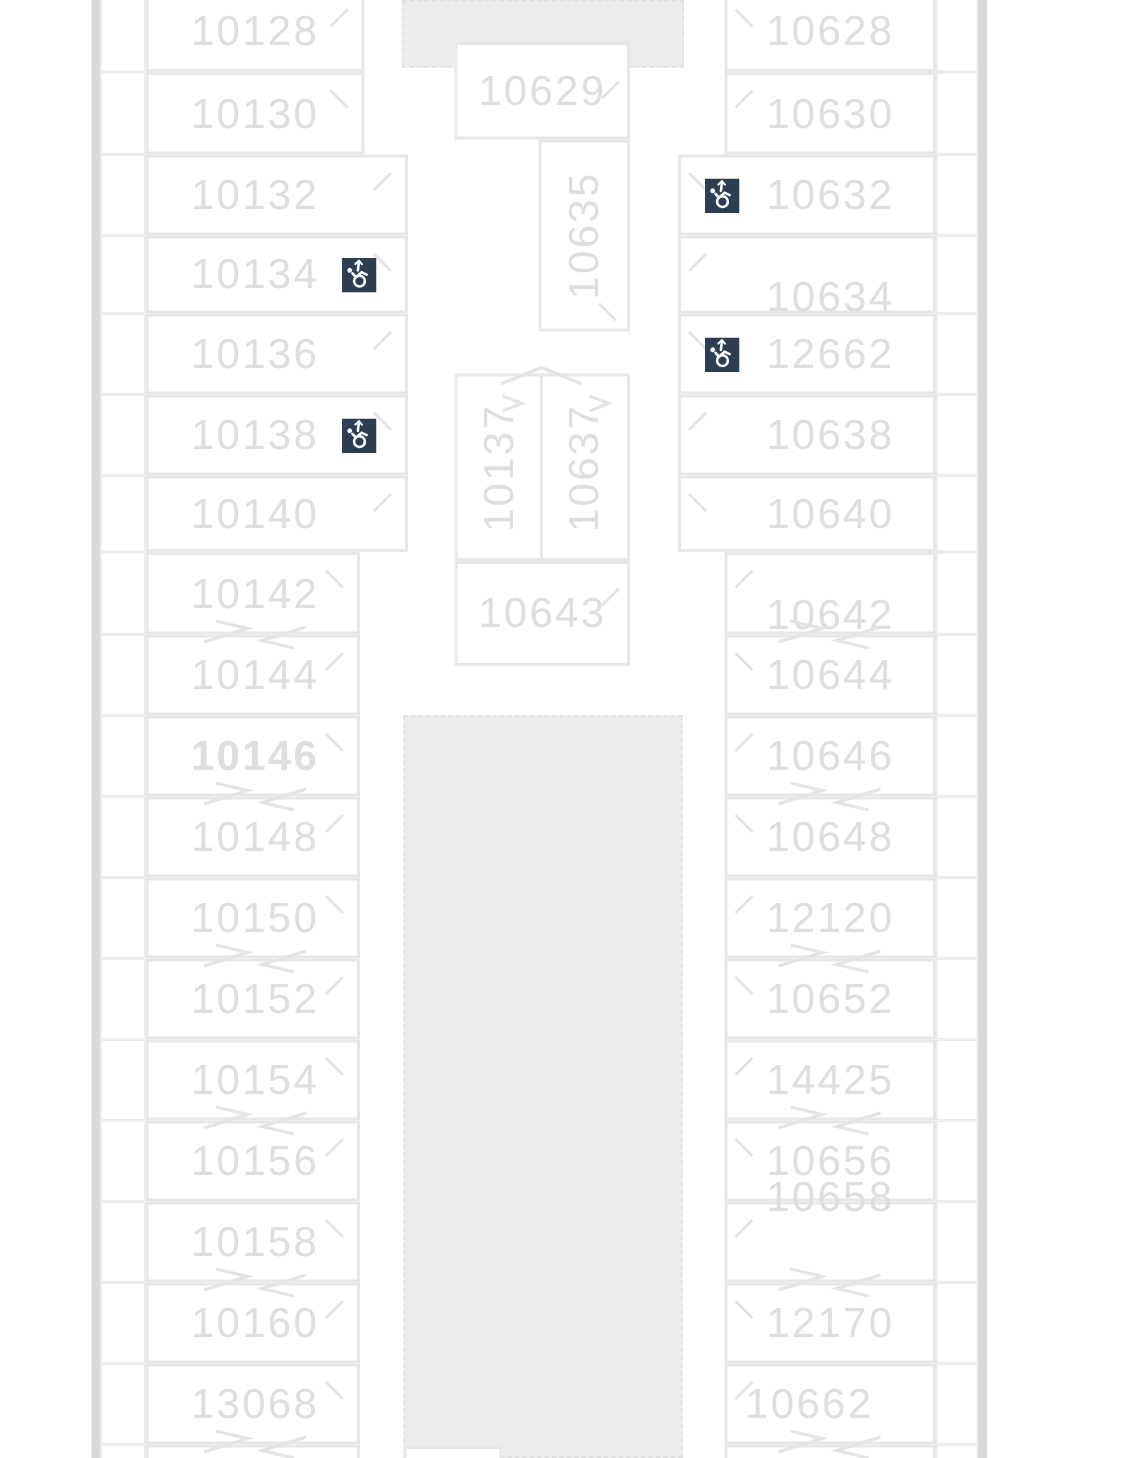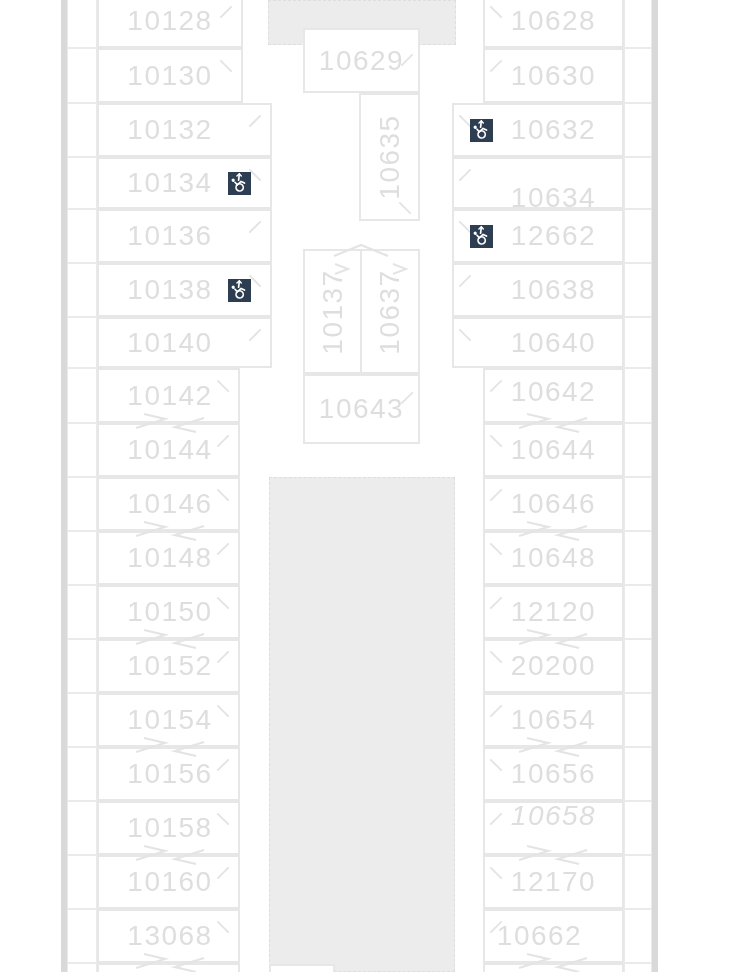--- a/index.html
+++ b/index.html
@@ -158,69 +158,69 @@
       <div class="cabin" style="left: 97px; top: 317px; width: 175px; height: 51px;"></div>
       <div class="num" style="left: 97px; top: 317px; width: 146px; line-height: 51px;">10140</div>
       <div class="tick fw" style="left: 254px; top: 327px;"></div>
       <div class="cabin" style="left: 452px; top: 317px; width: 172px; height: 51px;"></div>
       <div class="num" style="left: 483px; top: 317px; width: 141px; line-height: 51px;">10640</div>
       <div class="tick bw" style="left: 464px; top: 327px;"></div>
       <div class="cabin" style="left: 97px; top: 368px; width: 143px; height: 55px;"></div>
       <div class="num" style="left: 97px; top: 368px; width: 146px; line-height: 55px;">10142</div>
       <div class="tick bw" style="left: 222px; top: 378px;"></div>
       <div class="cabin" style="left: 483px; top: 368px; width: 141px; height: 55px;"></div>
-      <div class="num" style="left: 483px; top: 364px; width: 141px; line-height: 55px;">10642</div>
+      <div class="num" style="left: 483px; top: 382px; width: 141px; line-height: 55px;">10642</div>
       <div class="tick fw" style="left: 495px; top: 378px;"></div>
       <div class="cabin" style="left: 97px; top: 423px; width: 143px; height: 54px;"></div>
       <div class="num" style="left: 97px; top: 423px; width: 146px; line-height: 54px;">10144</div>
       <div class="tick fw" style="left: 222px; top: 433px;"></div>
       <div class="cabin" style="left: 483px; top: 423px; width: 141px; height: 54px;"></div>
       <div class="num" style="left: 483px; top: 423px; width: 141px; line-height: 54px;">10644</div>
       <div class="tick bw" style="left: 495px; top: 433px;"></div>
       <div class="cabin" style="left: 97px; top: 477px; width: 143px; height: 54px;"></div>
-      <div class="num" style="left: 97px; top: 477px; width: 146px; line-height: 54px;">10146</div>
+      <div class="num" style="left: 97px; top: 477px; width: 146px; line-height: 54px; font-weight: bold;">10146</div>
       <div class="tick bw" style="left: 222px; top: 487px;"></div>
       <div class="cabin" style="left: 483px; top: 477px; width: 141px; height: 54px;"></div>
       <div class="num" style="left: 483px; top: 477px; width: 141px; line-height: 54px;">10646</div>
       <div class="tick fw" style="left: 495px; top: 487px;"></div>
       <div class="cabin" style="left: 97px; top: 531px; width: 143px; height: 54px;"></div>
       <div class="num" style="left: 97px; top: 531px; width: 146px; line-height: 54px;">10148</div>
       <div class="tick fw" style="left: 222px; top: 541px;"></div>
       <div class="cabin" style="left: 483px; top: 531px; width: 141px; height: 54px;"></div>
       <div class="num" style="left: 483px; top: 531px; width: 141px; line-height: 54px;">10648</div>
       <div class="tick bw" style="left: 495px; top: 541px;"></div>
       <div class="cabin" style="left: 97px; top: 585px; width: 143px; height: 54px;"></div>
       <div class="num" style="left: 97px; top: 585px; width: 146px; line-height: 54px;">10150</div>
       <div class="tick bw" style="left: 222px; top: 595px;"></div>
       <div class="cabin" style="left: 483px; top: 585px; width: 141px; height: 54px;"></div>
       <div class="num" style="left: 483px; top: 585px; width: 141px; line-height: 54px;">12120</div>
       <div class="tick fw" style="left: 495px; top: 595px;"></div>
       <div class="cabin" style="left: 97px; top: 639px; width: 143px; height: 54px;"></div>
       <div class="num" style="left: 97px; top: 639px; width: 146px; line-height: 54px;">10152</div>
       <div class="tick fw" style="left: 222px; top: 649px;"></div>
       <div class="cabin" style="left: 483px; top: 639px; width: 141px; height: 54px;"></div>
-      <div class="num" style="left: 483px; top: 639px; width: 141px; line-height: 54px;">20200</div>
+      <div class="num" style="left: 483px; top: 639px; width: 141px; line-height: 54px;">10652</div>
       <div class="tick bw" style="left: 495px; top: 649px;"></div>
       <div class="cabin" style="left: 97px; top: 693px; width: 143px; height: 54px;"></div>
       <div class="num" style="left: 97px; top: 693px; width: 146px; line-height: 54px;">10154</div>
       <div class="tick bw" style="left: 222px; top: 703px;"></div>
       <div class="cabin" style="left: 483px; top: 693px; width: 141px; height: 54px;"></div>
-      <div class="num" style="left: 483px; top: 693px; width: 141px; line-height: 54px;">10654</div>
+      <div class="num" style="left: 483px; top: 693px; width: 141px; line-height: 54px;">14425</div>
       <div class="tick fw" style="left: 495px; top: 703px;"></div>
       <div class="cabin" style="left: 97px; top: 747px; width: 143px; height: 54px;"></div>
       <div class="num" style="left: 97px; top: 747px; width: 146px; line-height: 54px;">10156</div>
       <div class="tick fw" style="left: 222px; top: 757px;"></div>
       <div class="cabin" style="left: 483px; top: 747px; width: 141px; height: 54px;"></div>
       <div class="num" style="left: 483px; top: 747px; width: 141px; line-height: 54px;">10656</div>
       <div class="tick bw" style="left: 495px; top: 757px;"></div>
       <div class="cabin" style="left: 97px; top: 801px; width: 143px; height: 54px;"></div>
       <div class="num" style="left: 97px; top: 801px; width: 146px; line-height: 54px;">10158</div>
       <div class="tick bw" style="left: 222px; top: 811px;"></div>
       <div class="cabin" style="left: 483px; top: 801px; width: 141px; height: 54px;"></div>
-      <div class="num" style="left: 483px; top: 789px; width: 141px; line-height: 54px; font-style: italic;">10658</div>
+      <div class="num" style="left: 483px; top: 771px; width: 141px; line-height: 54px;">10658</div>
       <div class="tick fw" style="left: 495px; top: 811px;"></div>
       <div class="cabin" style="left: 97px; top: 855px; width: 143px; height: 54px;"></div>
       <div class="num" style="left: 97px; top: 855px; width: 146px; line-height: 54px;">10160</div>
       <div class="tick fw" style="left: 222px; top: 865px;"></div>
       <div class="cabin" style="left: 483px; top: 855px; width: 141px; height: 54px;"></div>
       <div class="num" style="left: 483px; top: 855px; width: 141px; line-height: 54px;">12170</div>
       <div class="tick bw" style="left: 495px; top: 865px;"></div>
       <div class="cabin" style="left: 97px; top: 909px; width: 143px; height: 54px;"></div>
       <div class="num" style="left: 97px; top: 909px; width: 146px; line-height: 54px;">13068</div>
       <div class="tick bw" style="left: 222px; top: 919px;"></div>

